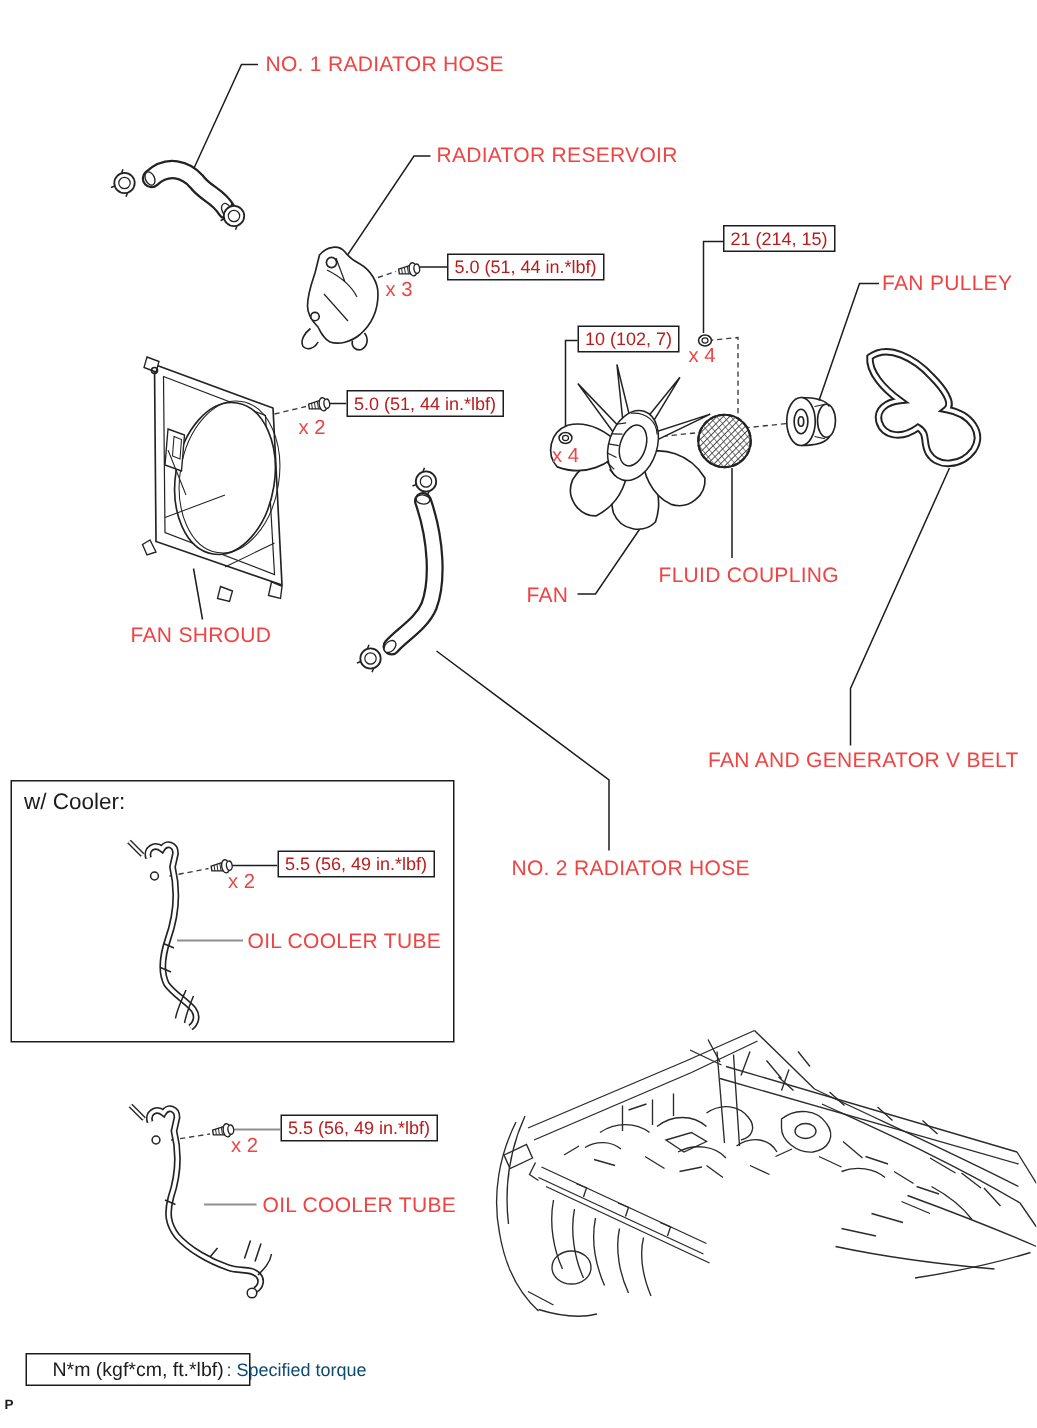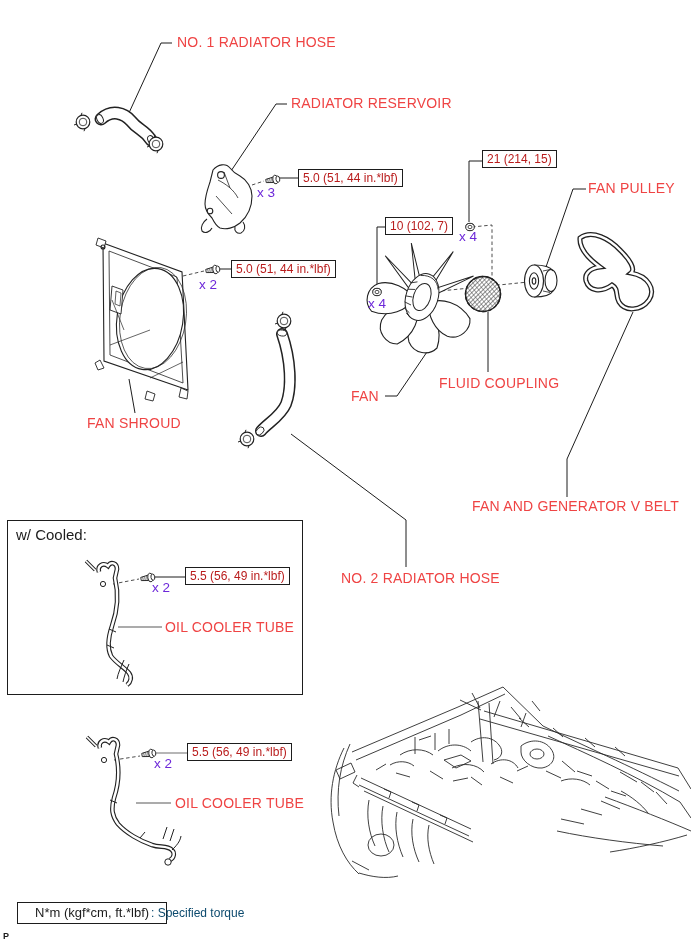--- a/index.html
+++ b/index.html
@@ -1,20 +1,20 @@
 <!DOCTYPE html>
 <html><head>
 <meta charset="utf-8">
 <style>
   html,body{margin:0;padding:0;background:#fff;}
   #page{position:relative;width:691px;height:952px;background:#fff;overflow:hidden;
         font-family:"Liberation Sans", sans-serif;color:#1c1c1c;}
   #art{position:absolute;left:0;top:0;}
   .lbl{position:absolute;font-size:14px;line-height:14px;white-space:nowrap;color:#ef4444;letter-spacing:0.2px;}
-  .qty{position:absolute;font-size:13.5px;line-height:13px;white-space:nowrap;color:#6d28d9;}
+  .qty{position:absolute;font-size:13.5px;line-height:13px;white-space:nowrap;color:#ef4444;}
   .tq{position:absolute;border:1.5px solid #1d1d1d;background:#fff;font-size:12px;line-height:14px;
       padding:1px 4px;white-space:nowrap;color:#b91c1c;}
   .optbox{position:absolute;border:1.5px solid #1d1d1d;background:transparent;}
   .opttitle{position:absolute;left:8px;top:5px;font-size:15px;white-space:nowrap;color:#1c1c1c;}
   .legendbox{position:absolute;border:1.5px solid #1d1d1d;background:#fff;font-size:13px;line-height:16px;
       padding:2px 17px;white-space:nowrap;color:#1c1c1c;}
   .legendtext{position:absolute;font-size:12px;white-space:nowrap;color:#0c4a6e;}
   .pmark{position:absolute;font-size:9px;font-weight:bold;color:#1c1c1c;}
 </style>
 </head>
@@ -246,21 +246,21 @@
   <div class="tq" style="left:231px;top:260px">5.0 (51, 44 in.*lbf)</div>
   <div class="tq" style="left:482px;top:150px">21 (214, 15)</div>
   <div class="tq" style="left:385px;top:217px">10 (102, 7)</div>
 
   <div class="qty" style="left:257px;top:186px">x 3</div>
   <div class="qty" style="left:199px;top:278px">x 2</div>
   <div class="qty" style="left:459px;top:230px">x 4</div>
   <div class="qty" style="left:368px;top:297px">x 4</div>
 
   <div class="optbox" style="left:7px;top:520px;width:294px;height:173px">
-    <div class="opttitle">w/ Cooled:</div>
+    <div class="opttitle">w/ Cooler:</div>
   </div>
   <div class="tq" style="left:185px;top:567px">5.5 (56, 49 in.*lbf)</div>
   <div class="qty" style="left:152px;top:581px">x 2</div>
   <div class="lbl" style="left:165px;top:620px">OIL COOLER TUBE</div>
 
   <div class="tq" style="left:187px;top:743px">5.5 (56, 49 in.*lbf)</div>
   <div class="qty" style="left:154px;top:757px">x 2</div>
   <div class="lbl" style="left:175px;top:796px">OIL COOLER TUBE</div>
 
   <div class="legendbox" style="left:17px;top:902px">N*m (kgf*cm, ft.*lbf)</div>

